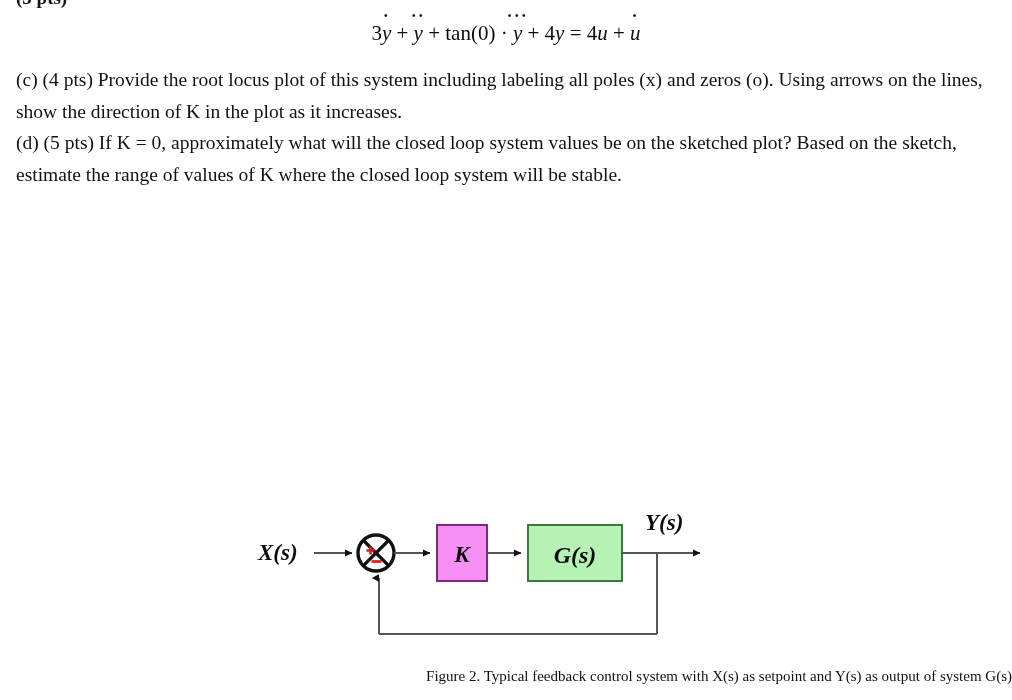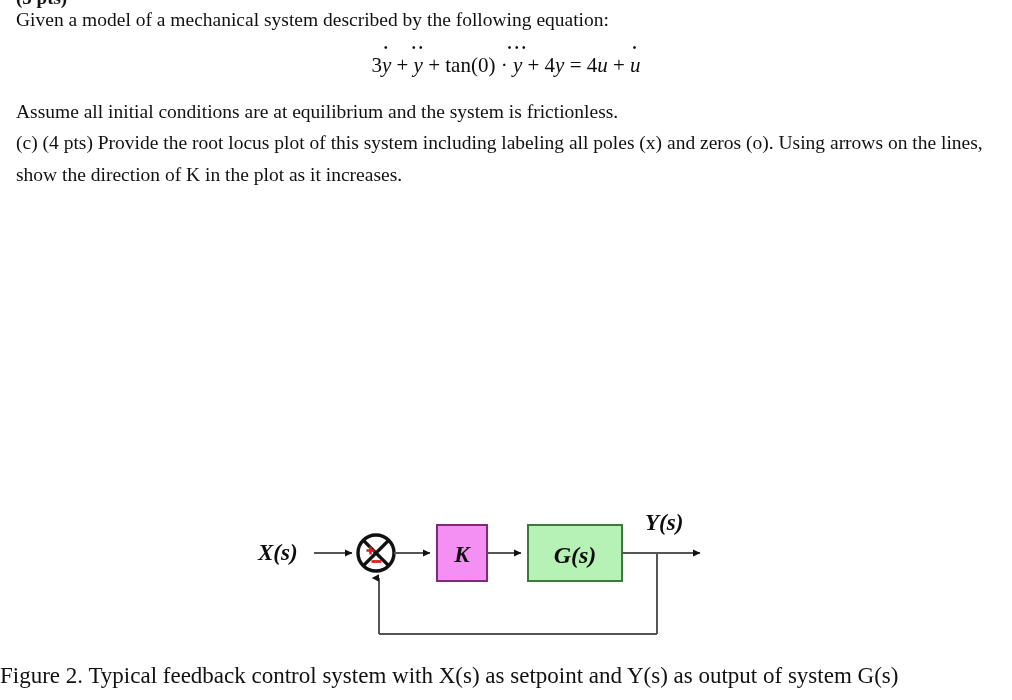--- a/index.html
+++ b/index.html
@@ -94,48 +94,47 @@
     height: 160px;
   }
   #figure svg { display: block; }
 
   
   #caption {
     position: absolute;
     left: 0;
     top: 662px;
     width: 1012px;
-    text-align: left;
-    font-size: 23px;
+    text-align: right;
+    font-size: 15px;
     line-height: 28px;
     color: #111111;
     white-space: nowrap;
   }
 </style>
 </head>
 <body>
 
 <div id="clipped-top">(5 pts)</div>
 
 <div id="prose">
 
-  <p class="para">Given a model of a mechanical system described by the following equation:</p>
 
   <div class="gap-eq"></div>
 
   <div id="equation"><span class="mop">3</span><span class="dotted d1"><span>y</span><span class="dots">•</span></span><span class="mop"> + </span><span class="dotted d2"><span>y</span><span class="dots">• •</span></span><span class="mop"> + </span><span class="mop">tan(0)</span><span class="mop"> · </span><span class="dotted d3"><span>y</span><span class="dots">• • •</span></span><span class="mop"> + </span><span class="mop">4</span><span class="mvar">y</span><span class="mop"> = </span><span class="mop">4</span><span class="mvar">u</span><span class="mop"> + </span><span class="dotted d1"><span>u</span><span class="dots">•</span></span></div>
 
   <div class="gap-after-eq"></div>
 
-  <p class="para">Assume all initial conditions are at equilibrium and the system is frictionless.</p>
 
 
 
   <p class="para">(c) (4 pts) Provide the root locus plot of this system including labeling all poles (x) and zeros (o). Using arrows on the lines, show the direction of K in the plot as it increases.</p>
 
+  <p class="para">(d) (5 pts) If K = 0, approximately what will the closed loop system values be on the sketched plot?  Based on the sketch, estimate the range of values of K where the closed loop system will be stable.</p>
 
 </div>
 
 <div id="figure">
   <svg width="1012" height="160" viewBox="0 0 1012 160" xmlns="http://www.w3.org/2000/svg">
     <defs>
       <marker id="ah" markerWidth="8" markerHeight="8" refX="7" refY="4" orient="auto" markerUnits="userSpaceOnUse">
         <path d="M0,0.6 L7.4,4 L0,7.4 z" fill="#111111"></path>
       </marker>
       <marker id="ahup" markerWidth="9" markerHeight="9" refX="4.5" refY="8" orient="auto" markerUnits="userSpaceOnUse">

